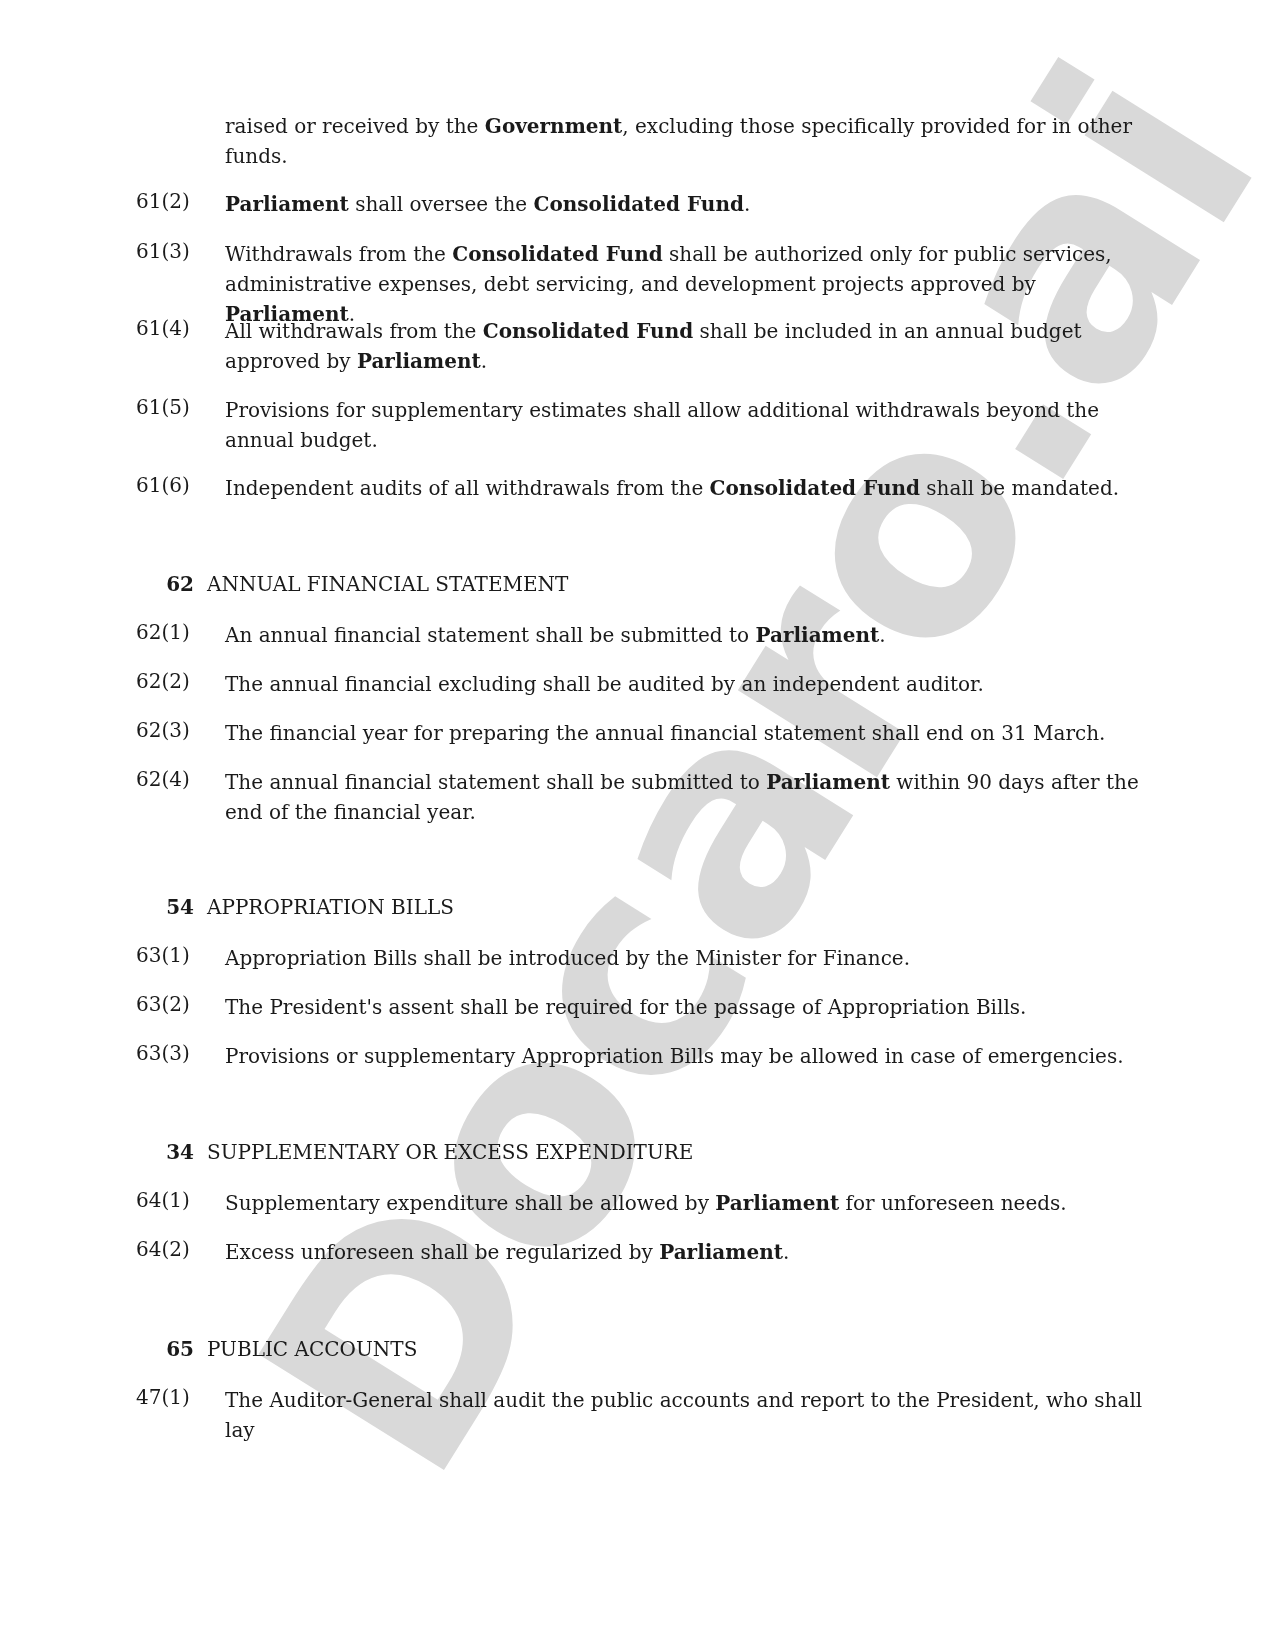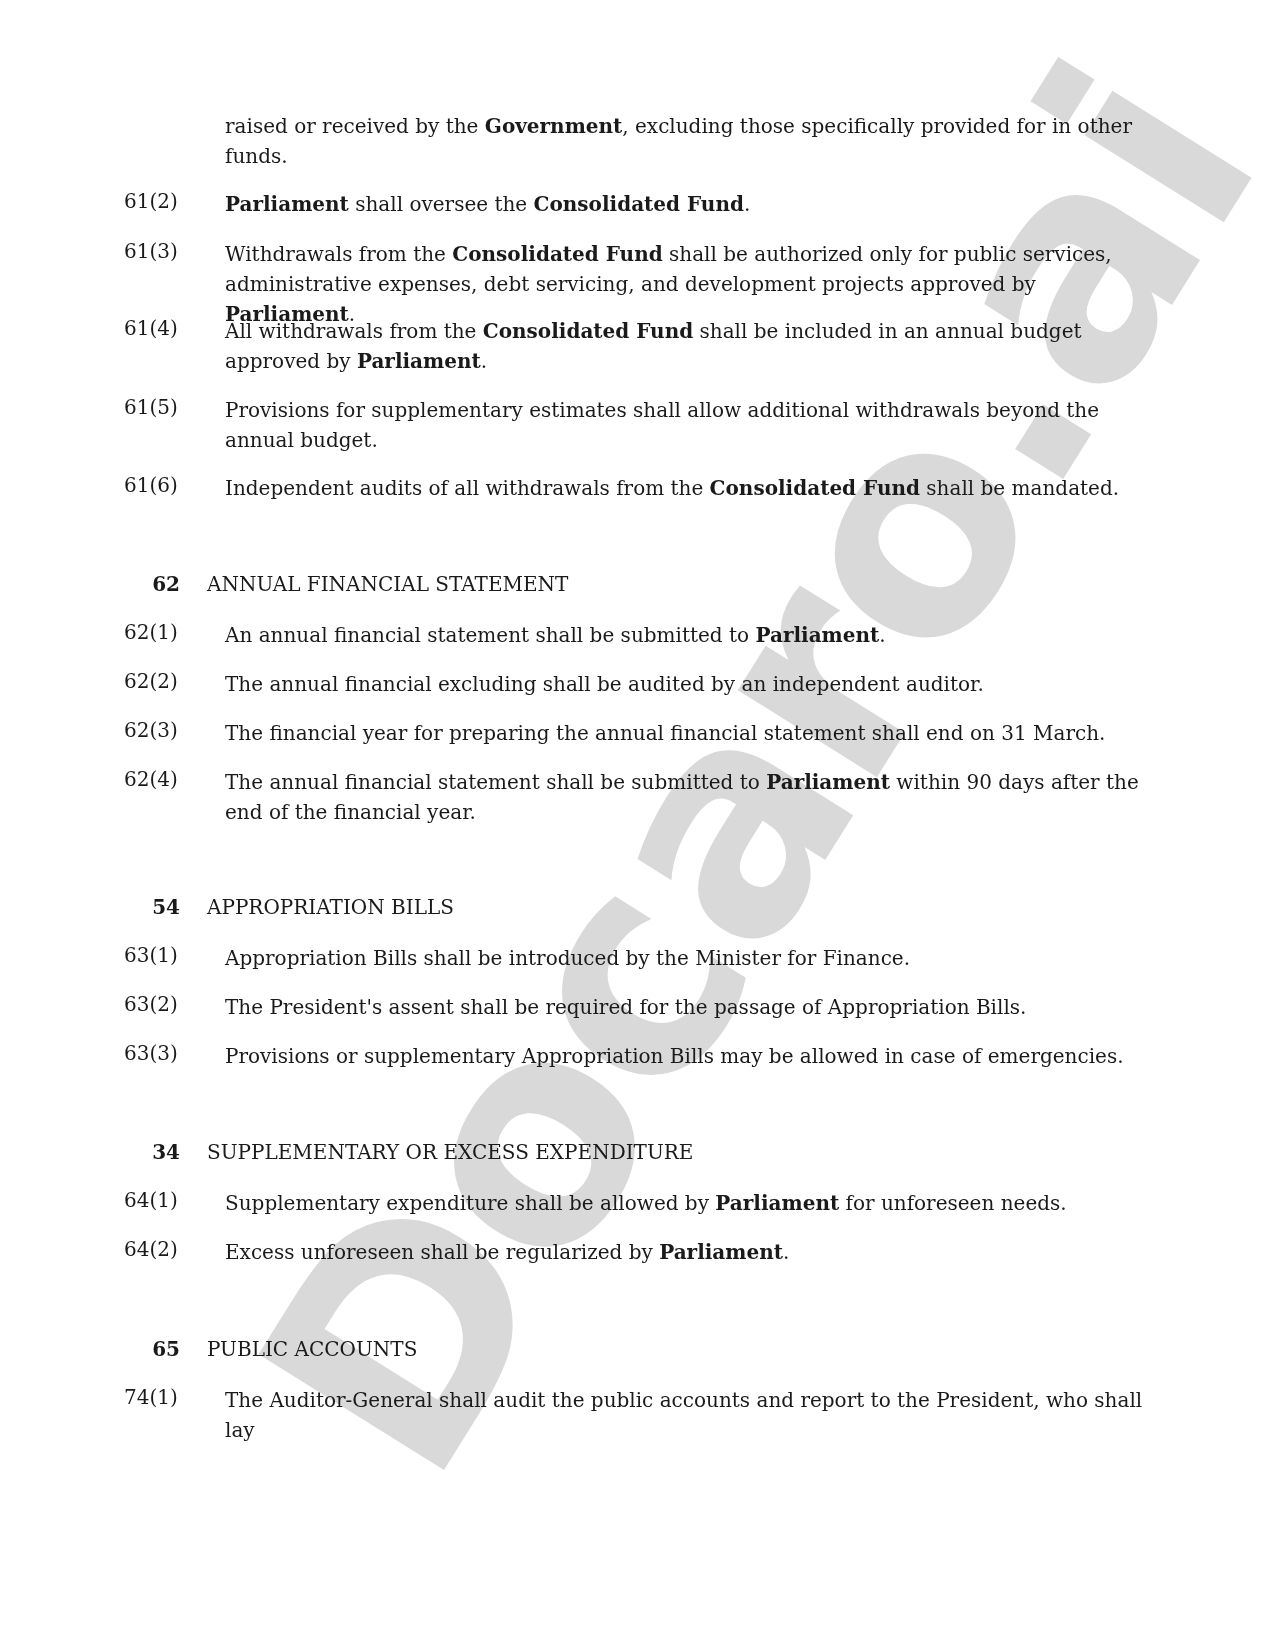--- a/index.html
+++ b/index.html
@@ -10,22 +10,22 @@
     .page { position: absolute; left: 0; top: 0; width: 1275px; height: 1650px; }
     .watermark {
       position: absolute; left: 60px; top: 780px; width: 1200px; text-align: center;
       font-family: "DejaVu Sans", "Liberation Sans", sans-serif; font-weight: bold;
       font-size: 300px; line-height: 1; color: #d9d9d9; letter-spacing: -4px;
       transform: rotate(-58deg); transform-origin: center center; white-space: nowrap;
       z-index: 0; pointer-events: none;
     }
     .content { position: absolute; left: 0; top: 0; width: 1275px; z-index: 1; font-size: 20px; }
     .row { position: absolute; left: 0; width: 1275px; }
-    .num { position: absolute; left: 124px; width: 68px; }
-    .head-num { position: absolute; left: 130px; width: 50px; text-align: right; font-weight: bold; }
+    .num { position: absolute; left: 136px; width: 68px; }
+    .head-num { position: absolute; left: 144px; width: 50px; text-align: right; font-weight: bold; }
     .text { position: absolute; left: 225px; width: 930px; line-height: 30px; }
     .head-text { position: absolute; left: 207px; font-weight: normal; }
     b { font-weight: bold; }
   </style>
 </head>
 <body>
 
 <div class="page">
   <div class="watermark">Docaro.ai</div>
 
@@ -119,18 +119,18 @@
       <div class="num">64(2)</div>
       <div class="text"><span>Excess unforeseen shall be regularized by </span><b>Parliament</b><span>.</span></div>
     </div>
 
     <div class="row" style="top:1337px;">
       <div class="head-num">65</div>
       <div class="head-text">PUBLIC ACCOUNTS</div>
     </div>
 
     <div class="row" style="top:1385px;">
-      <div class="num">74(1)</div>
+      <div class="num">47(1)</div>
       <div class="text">The Auditor-General shall audit the public accounts and report to the President, who shall lay</div>
     </div>
 
   </div>
 </div>
 
 </body></html>

